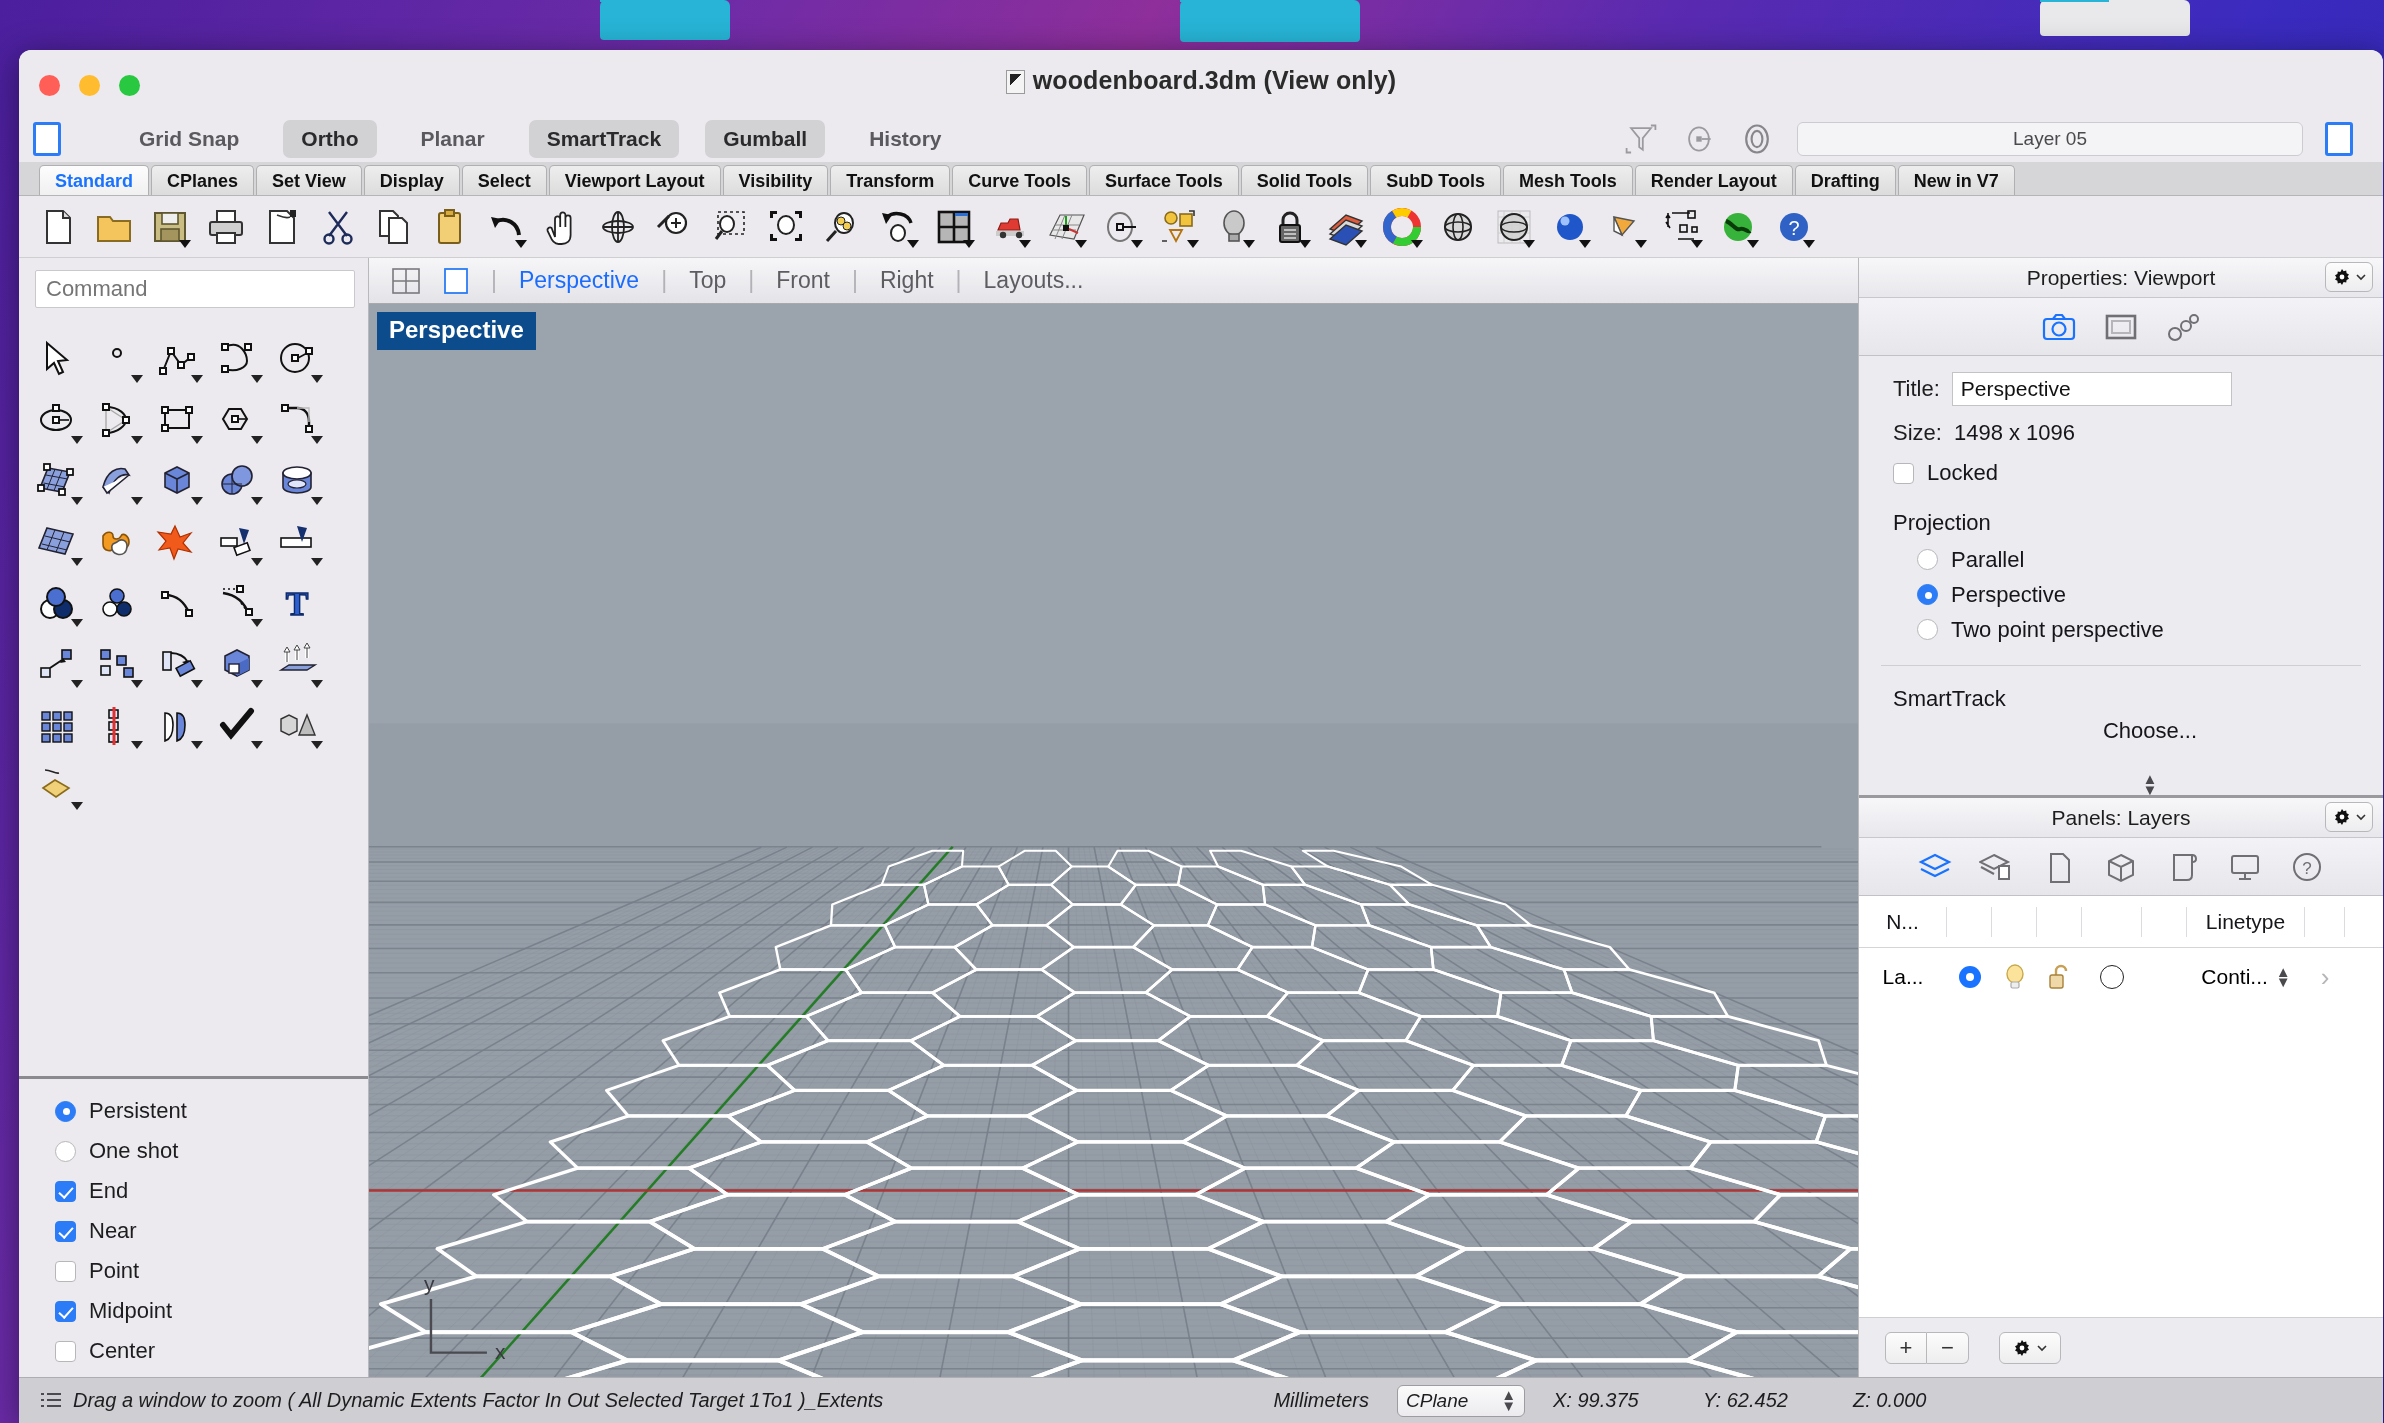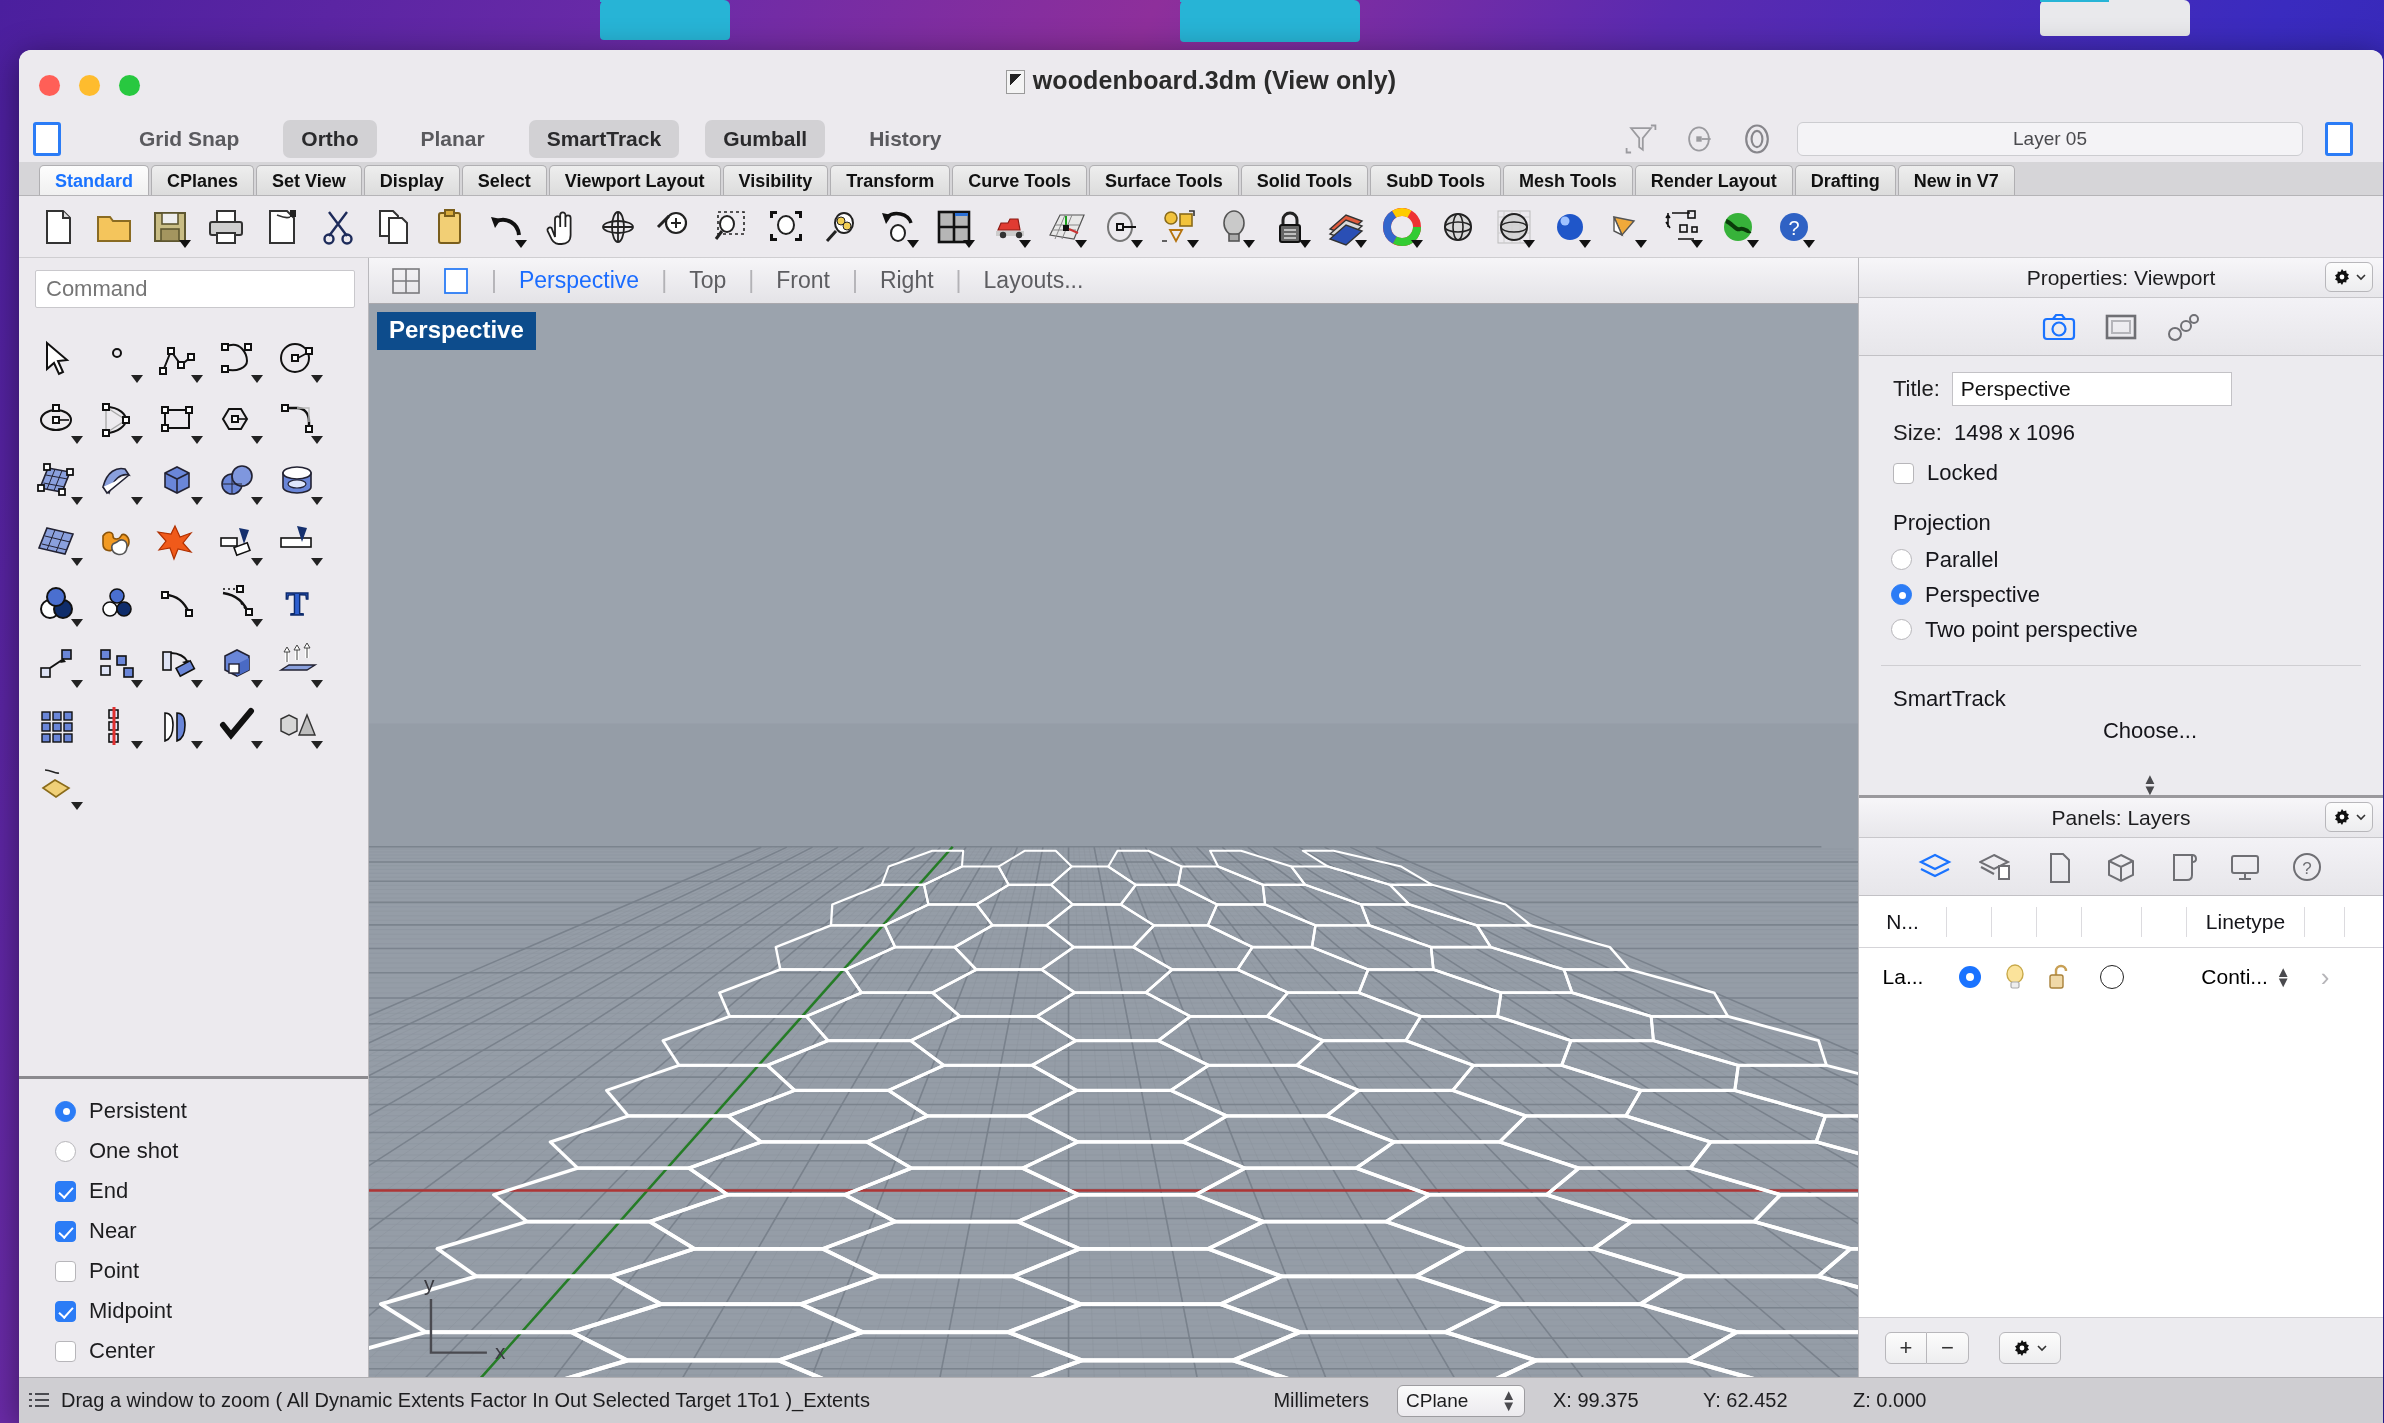--- a/index.html
+++ b/index.html
@@ -146,21 +146,21 @@
                  display:flex; align-items:center; justify-content:center; gap:26px; }
   .panel-icons svg { width:36px;height:34px; }
   .prop-body { padding: 16px 0 0; font-size:22px; color:#15151a; }
   .prow { display:flex; align-items:center; padding: 0 0 14px 34px; }
   .plabel { color:#1d1d1f; }
   #title-input {
     margin-left:12px; width:280px; height:34px; background:#fff; border:1px solid #c3c2c6;
     font-size:21px; padding:3px 8px; color:#111;
   }
   .sect-title { padding: 10px 0 6px 34px; font-size:22px; color:#15151a; }
-  .opt { display:flex;align-items:center; padding-left:32px; height:35px; font-size:22px; }
+  .opt { display:flex;align-items:center; padding-left:58px; height:35px; font-size:22px; }
   .divider { height:1px; background:#cfced2; margin:18px 22px 10px; }
   .choose {
     margin-left:58px; display:flex; align-items:center; gap:30px; font-size:22px; color:#15151a;flex-direction:column;
   }
   .stepper { display:flex; flex-direction:column; line-height:.7; font-size:15px; color:#4a4a4e; }
   #layers-panel { border-top:3px solid #9a999d; flex:1; display:flex; flex-direction:column; }
   #layers-head-row {
     height:52px; background:#fff; border-bottom:1px solid #d5d4d8; display:flex; align-items:center;
     font-size:21px; color:#15151a;
   }
@@ -170,21 +170,21 @@
     height:60px; background:#ecebef; border-top:1px solid #cfced2; display:flex; align-items:center; gap:0; padding-left:26px;
   }
   .fbtn { width:42px;height:32px;border:1px solid #b8b7bb;background:linear-gradient(#fcfcfc,#ededef);
           display:flex;align-items:center;justify-content:center;font-size:22px;color:#333; }
   .fbtn.l{border-radius:6px 0 0 6px;} .fbtn.r{border-radius:0 6px 6px 0;border-left:none;}
   .fgear{margin-left:30px;width:62px;height:32px;border:1px solid #b8b7bb;border-radius:6px;
          background:linear-gradient(#fcfcfc,#ededef);display:flex;align-items:center;justify-content:center;gap:4px;}
   
   #statusbar {
     height:46px; background:#cfced2; border-top:1px solid #aeadb1; display:flex; align-items:center;
-    font-size:20px; color:#1d1d1f; padding-left:8px;
+    font-size:20px; color:#1d1d1f; padding-left:20px;font-style:italic;
   }
   #status-right { margin-left:auto; display:flex; align-items:center; gap:0; padding-right:380px; }
   #cplane-sel { margin:0 28px; width:128px;height:32px;border:1px solid #9d9ca0;border-radius:6px;
                 background:linear-gradient(#fbfbfb,#eceaee); display:flex;align-items:center;justify-content:space-between;
                 padding:0 8px; font-size:19px;gap:16px; }
   .coord { min-width:150px; }
 </style>
 </head>
 <body>
 

